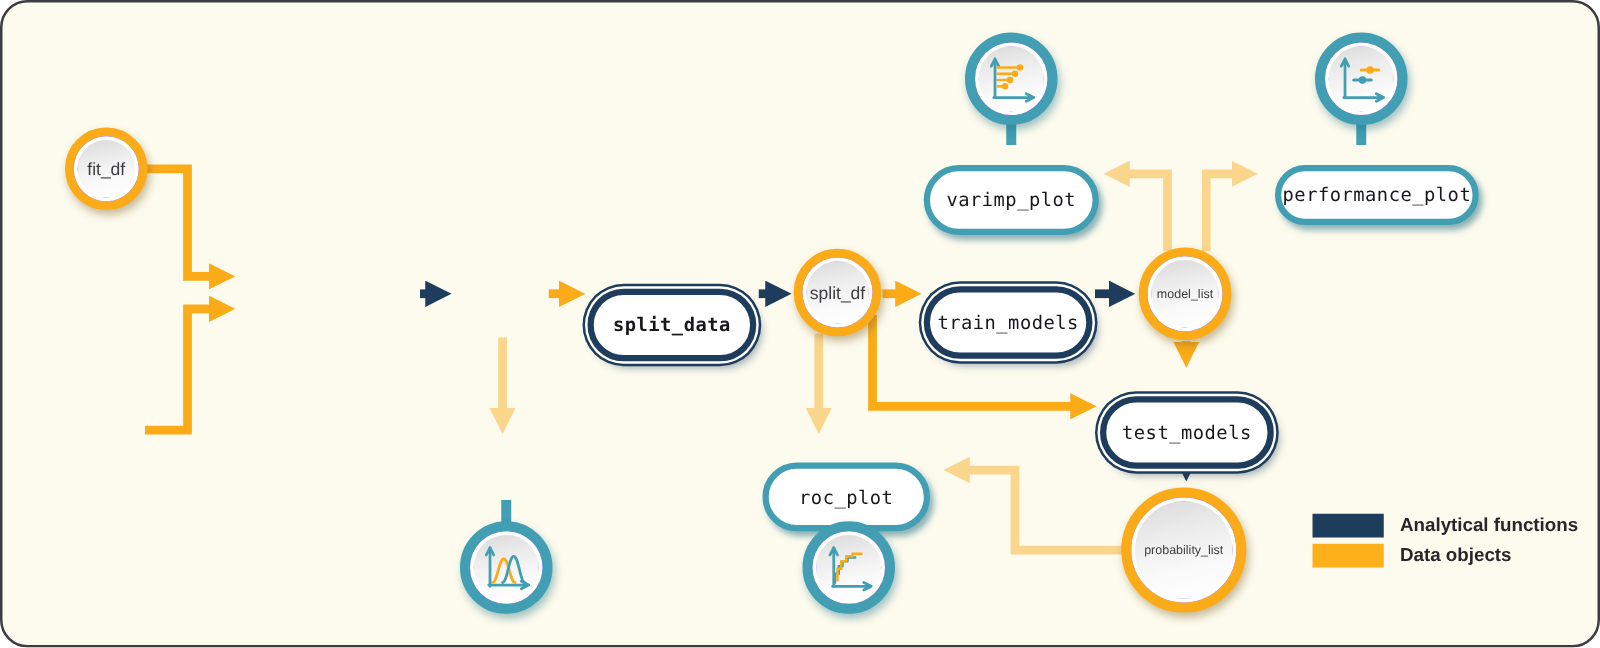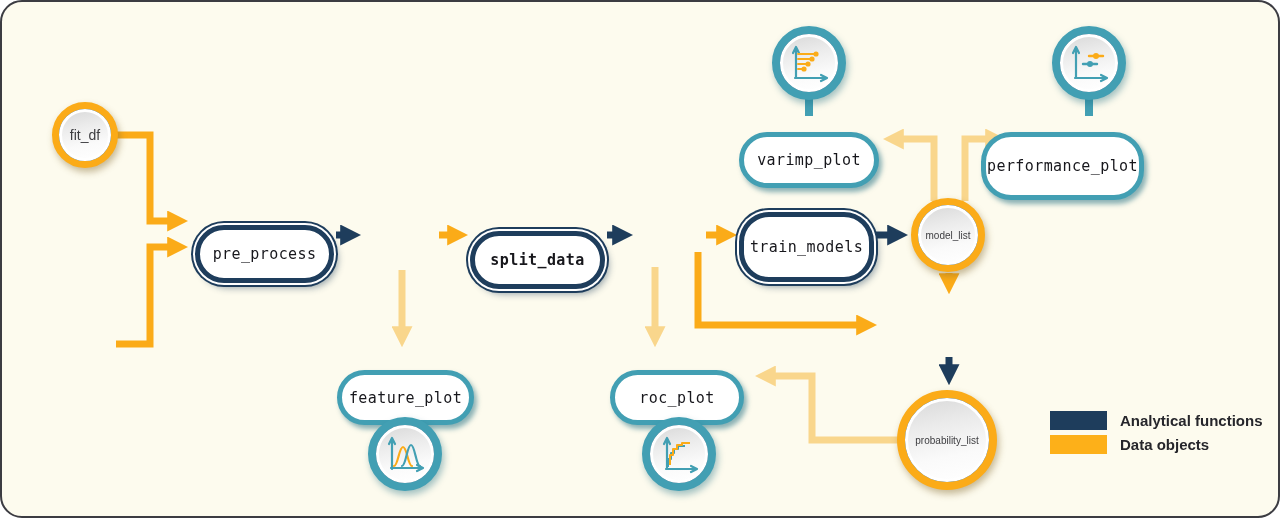--- a/index.html
+++ b/index.html
@@ -18,21 +18,21 @@
   }
   .st.navy{
     border:5px solid #1e3d5c;
     box-shadow:0 0 0 2px #ffffff,0 0 0 4px #1e3d5c,4px 5px 7px rgba(30,61,92,.45);
   }
   .st.teal{
     border:5px solid #429fb3;
     box-shadow:3px 4px 5px rgba(24,104,124,.5);
   }
   
-  .circ{position:absolute;border-radius:50%;box-sizing:border-box;background:#0c4a6e;}
+  .circ{position:absolute;border-radius:50%;box-sizing:border-box;background:#6d28d9;}
   .circ.orange{border:7px solid #fbab18;box-shadow:2px 4px 7px rgba(130,104,45,.45);}
   .circ.orange.big{border-width:8px;}
   .circ.tealring{border:8px solid #429fb3;box-shadow:2px 4px 7px rgba(24,104,124,.4);}
   .circ .inner{
     position:absolute;inset:0;border-radius:50%;border:3px solid #ffffff;
     background:linear-gradient(168deg,#dadada 0%,#ebebeb 32%,#fafafa 68%,#ffffff 100%);
     display:flex;align-items:center;justify-content:center;
     color:#3d3d40;white-space:nowrap;overflow:visible;
   }
   .f14{font-size:14px;} .f13{font-size:10px;}
@@ -81,45 +81,45 @@
     <path d="M400,268 V327" stroke="#f9d68c" stroke-width="7" fill="none" marker-end="url(#mP)"></path>
     <path d="M653,265 V327" stroke="#f9d68c" stroke-width="7" fill="none" marker-end="url(#mP)"></path>
     <path d="M932,199 V137 H899" stroke="#f9d68c" stroke-width="7" fill="none" marker-end="url(#mP)"></path>
     <path d="M963,199 V137 H986" stroke="#f9d68c" stroke-width="7" fill="none" marker-end="url(#mP)"></path>
     <path d="M896,438 H810 V374 H771" stroke="#f9d68c" stroke-width="7" fill="none" marker-end="url(#mP)"></path>
   </svg>
 
   <div class="circ orange" style="left:50px;top:100px;width:66px;height:66px;">
     <div class="inner f14">fit_df</div>
   </div>
+  <div class="circ orange" style="left:633px;top:197px;width:70px;height:70px;">
+    <div class="inner f14">split_df</div>
+  </div>
   <div class="circ orange" style="left:909px;top:196px;width:74px;height:74px;">
     <div class="inner f13">model_list</div>
   </div>
   <div class="circ orange big" style="left:895px;top:388px;width:100px;height:100px;">
     <div class="inner f13">probability_list</div>
   </div>
 
-  <div class="st navy" style="left:193px;top:203px;width:139px;height:58px;">
-    <span>pre_process</span>
-  </div>
   <div class="st navy" style="left:468px;top:209px;width:135px;height:58px;font-weight:bold;">
     <span>split_data</span>
   </div>
-  <div class="st navy" style="left:737px;top:190px;width:135px;height:70px;">
+  <div class="st navy" style="left:737px;top:207px;width:135px;height:58px;">
     <span>train_models</span>
+  </div>
+  <div class="st navy" style="left:878px;top:295px;width:139px;height:58px;">
+    <span>test_models</span>
   </div>
 
   <div class="st teal" style="left:737px;top:110px;width:140px;height:56px;">
     <span>varimp_plot</span>
   </div>
-  <div class="st teal" style="left:979px;top:110px;width:163px;height:68px;">
+  <div class="st teal" style="left:1018px;top:110px;width:163px;height:48px;">
     <span>performance_plot</span>
-  </div>
-  <div class="st teal" style="left:335px;top:348px;width:137px;height:55px;">
-    <span>feature_plot</span>
   </div>
   <div class="st teal" style="left:608px;top:348px;width:134px;height:55px;">
     <span>roc_plot</span>
   </div>
 
   <div class="circ tealring" style="left:770px;top:24px;width:74px;height:74px;">
     <div class="inner">
       <svg width="44" height="44" viewBox="0 0 44 44">
         <path d="M9,37 V9 M6,12 L9,6 L12,12" stroke="#429fb3" stroke-width="2.2" fill="none" stroke-linecap="round" stroke-linejoin="round"></path>
         <path d="M8,37 H37 M34,34 L40,37 L34,40" stroke="#429fb3" stroke-width="2.2" fill="none" stroke-linecap="round" stroke-linejoin="round"></path>

